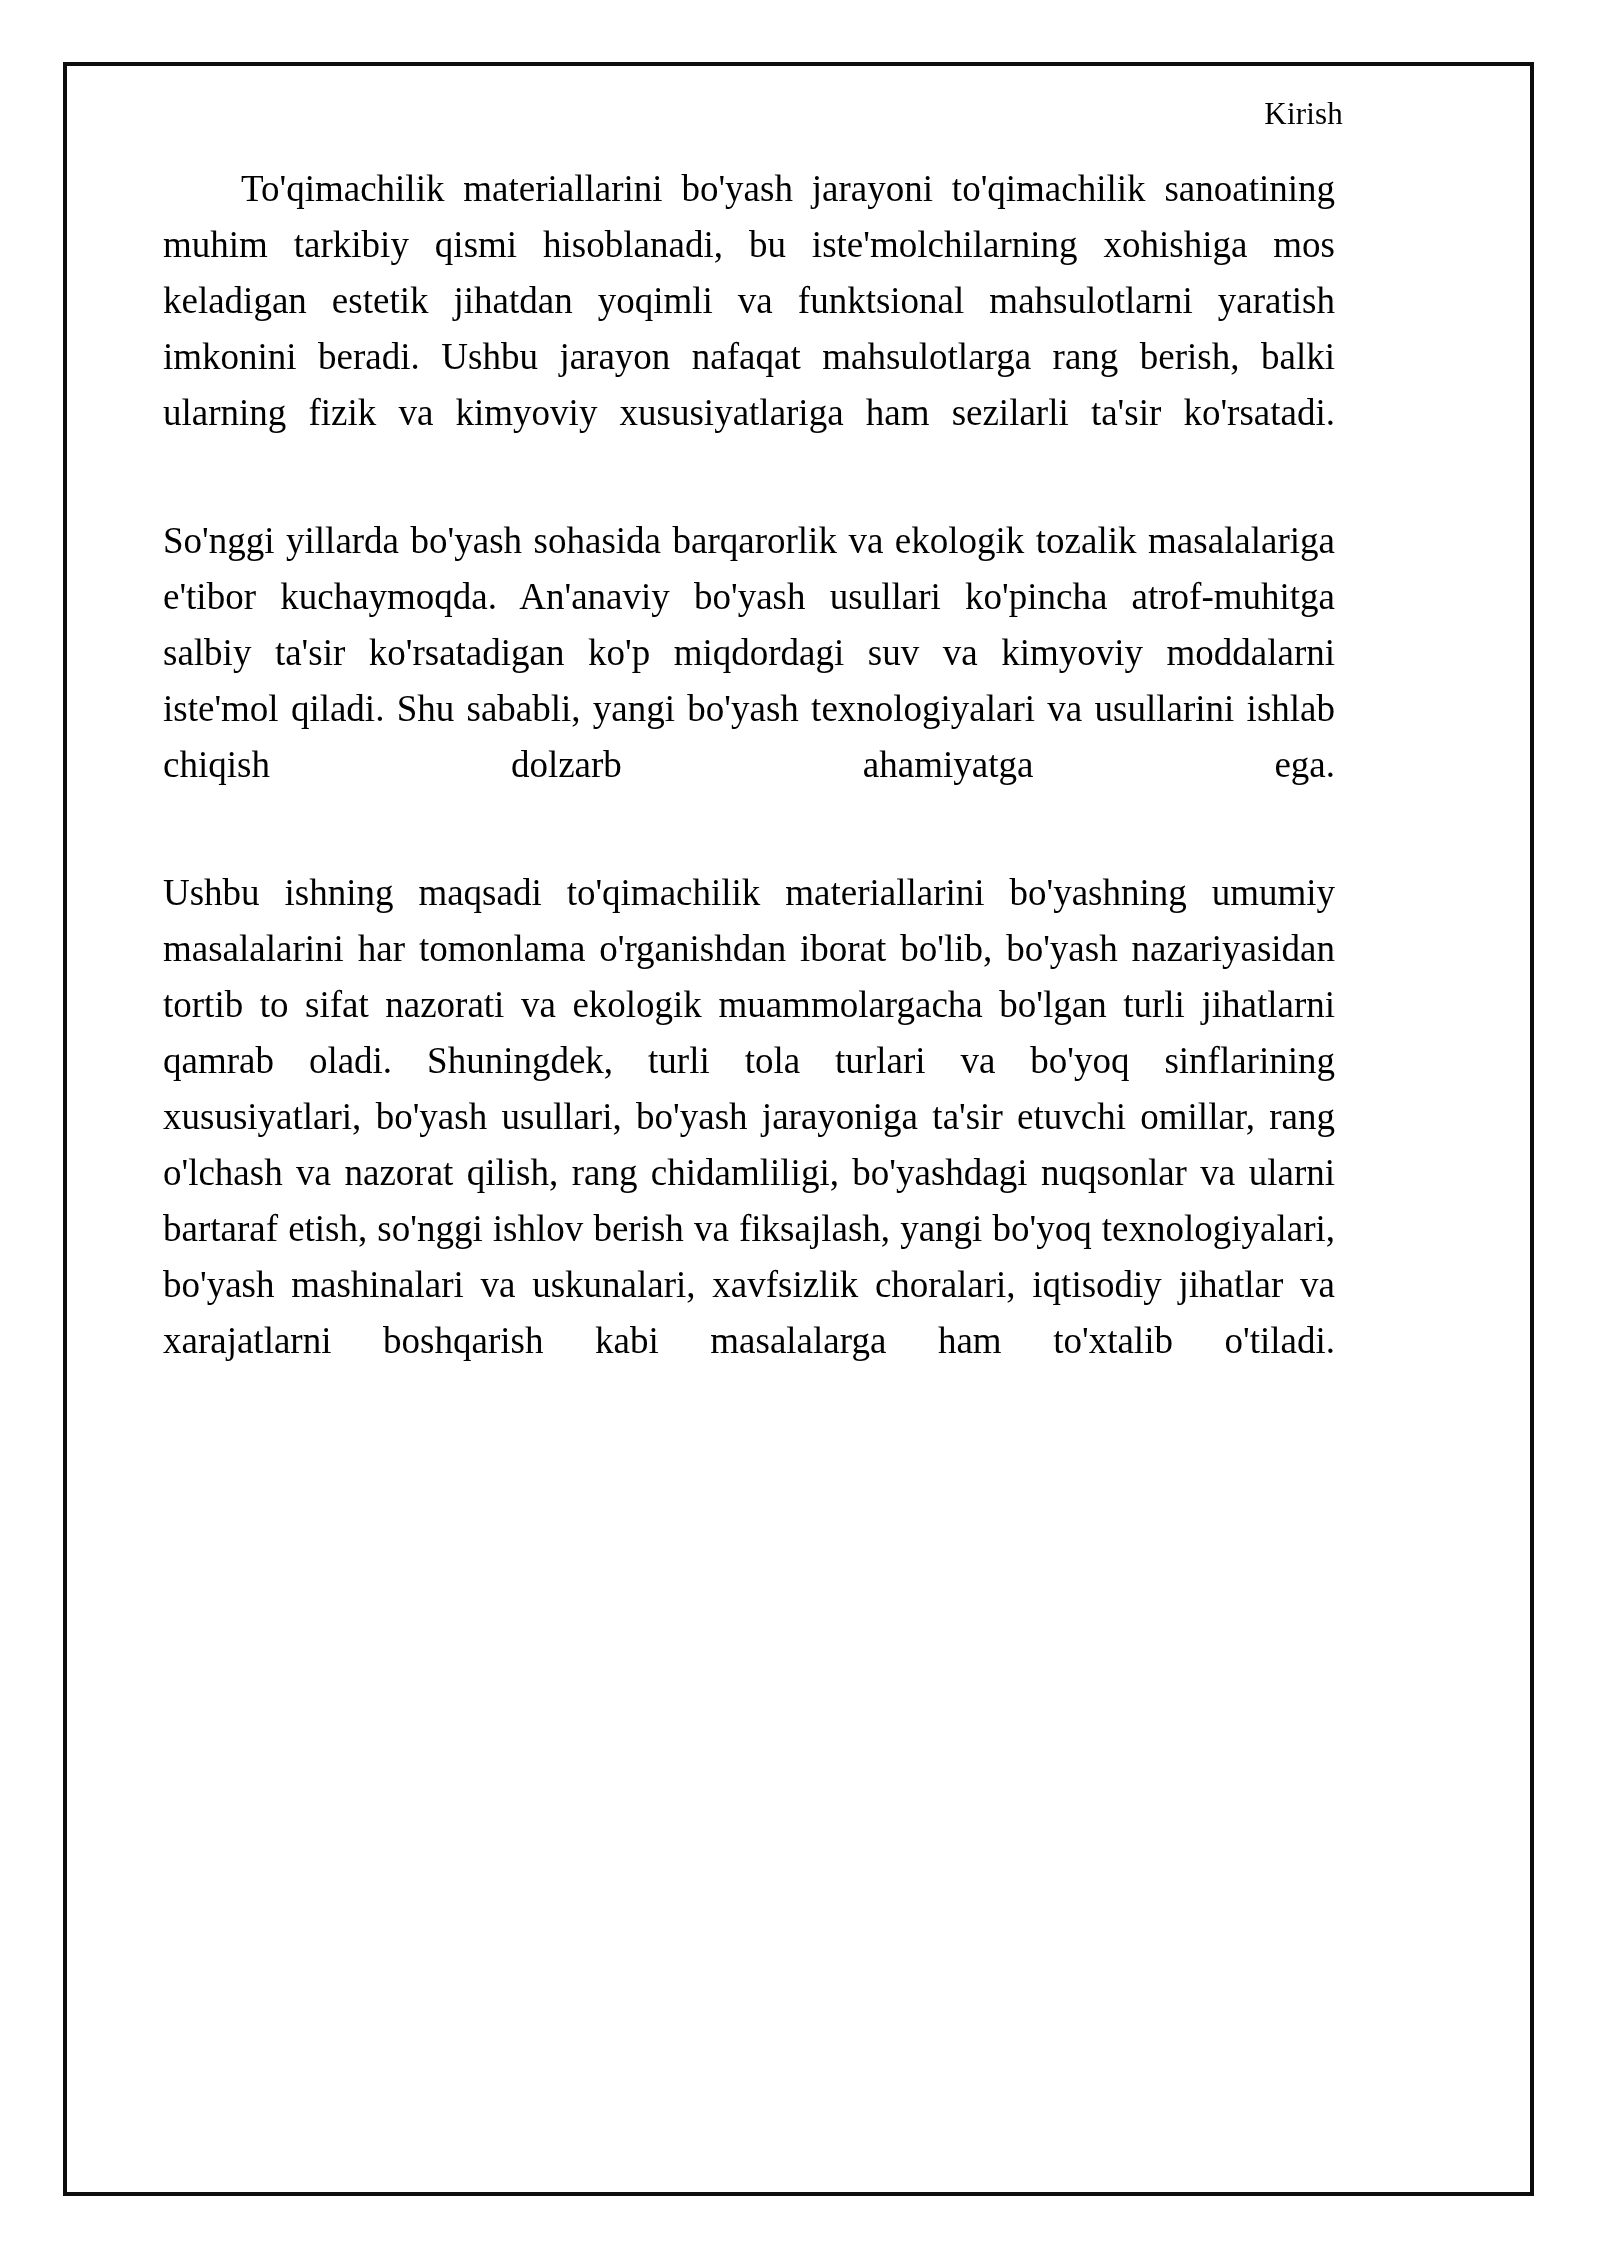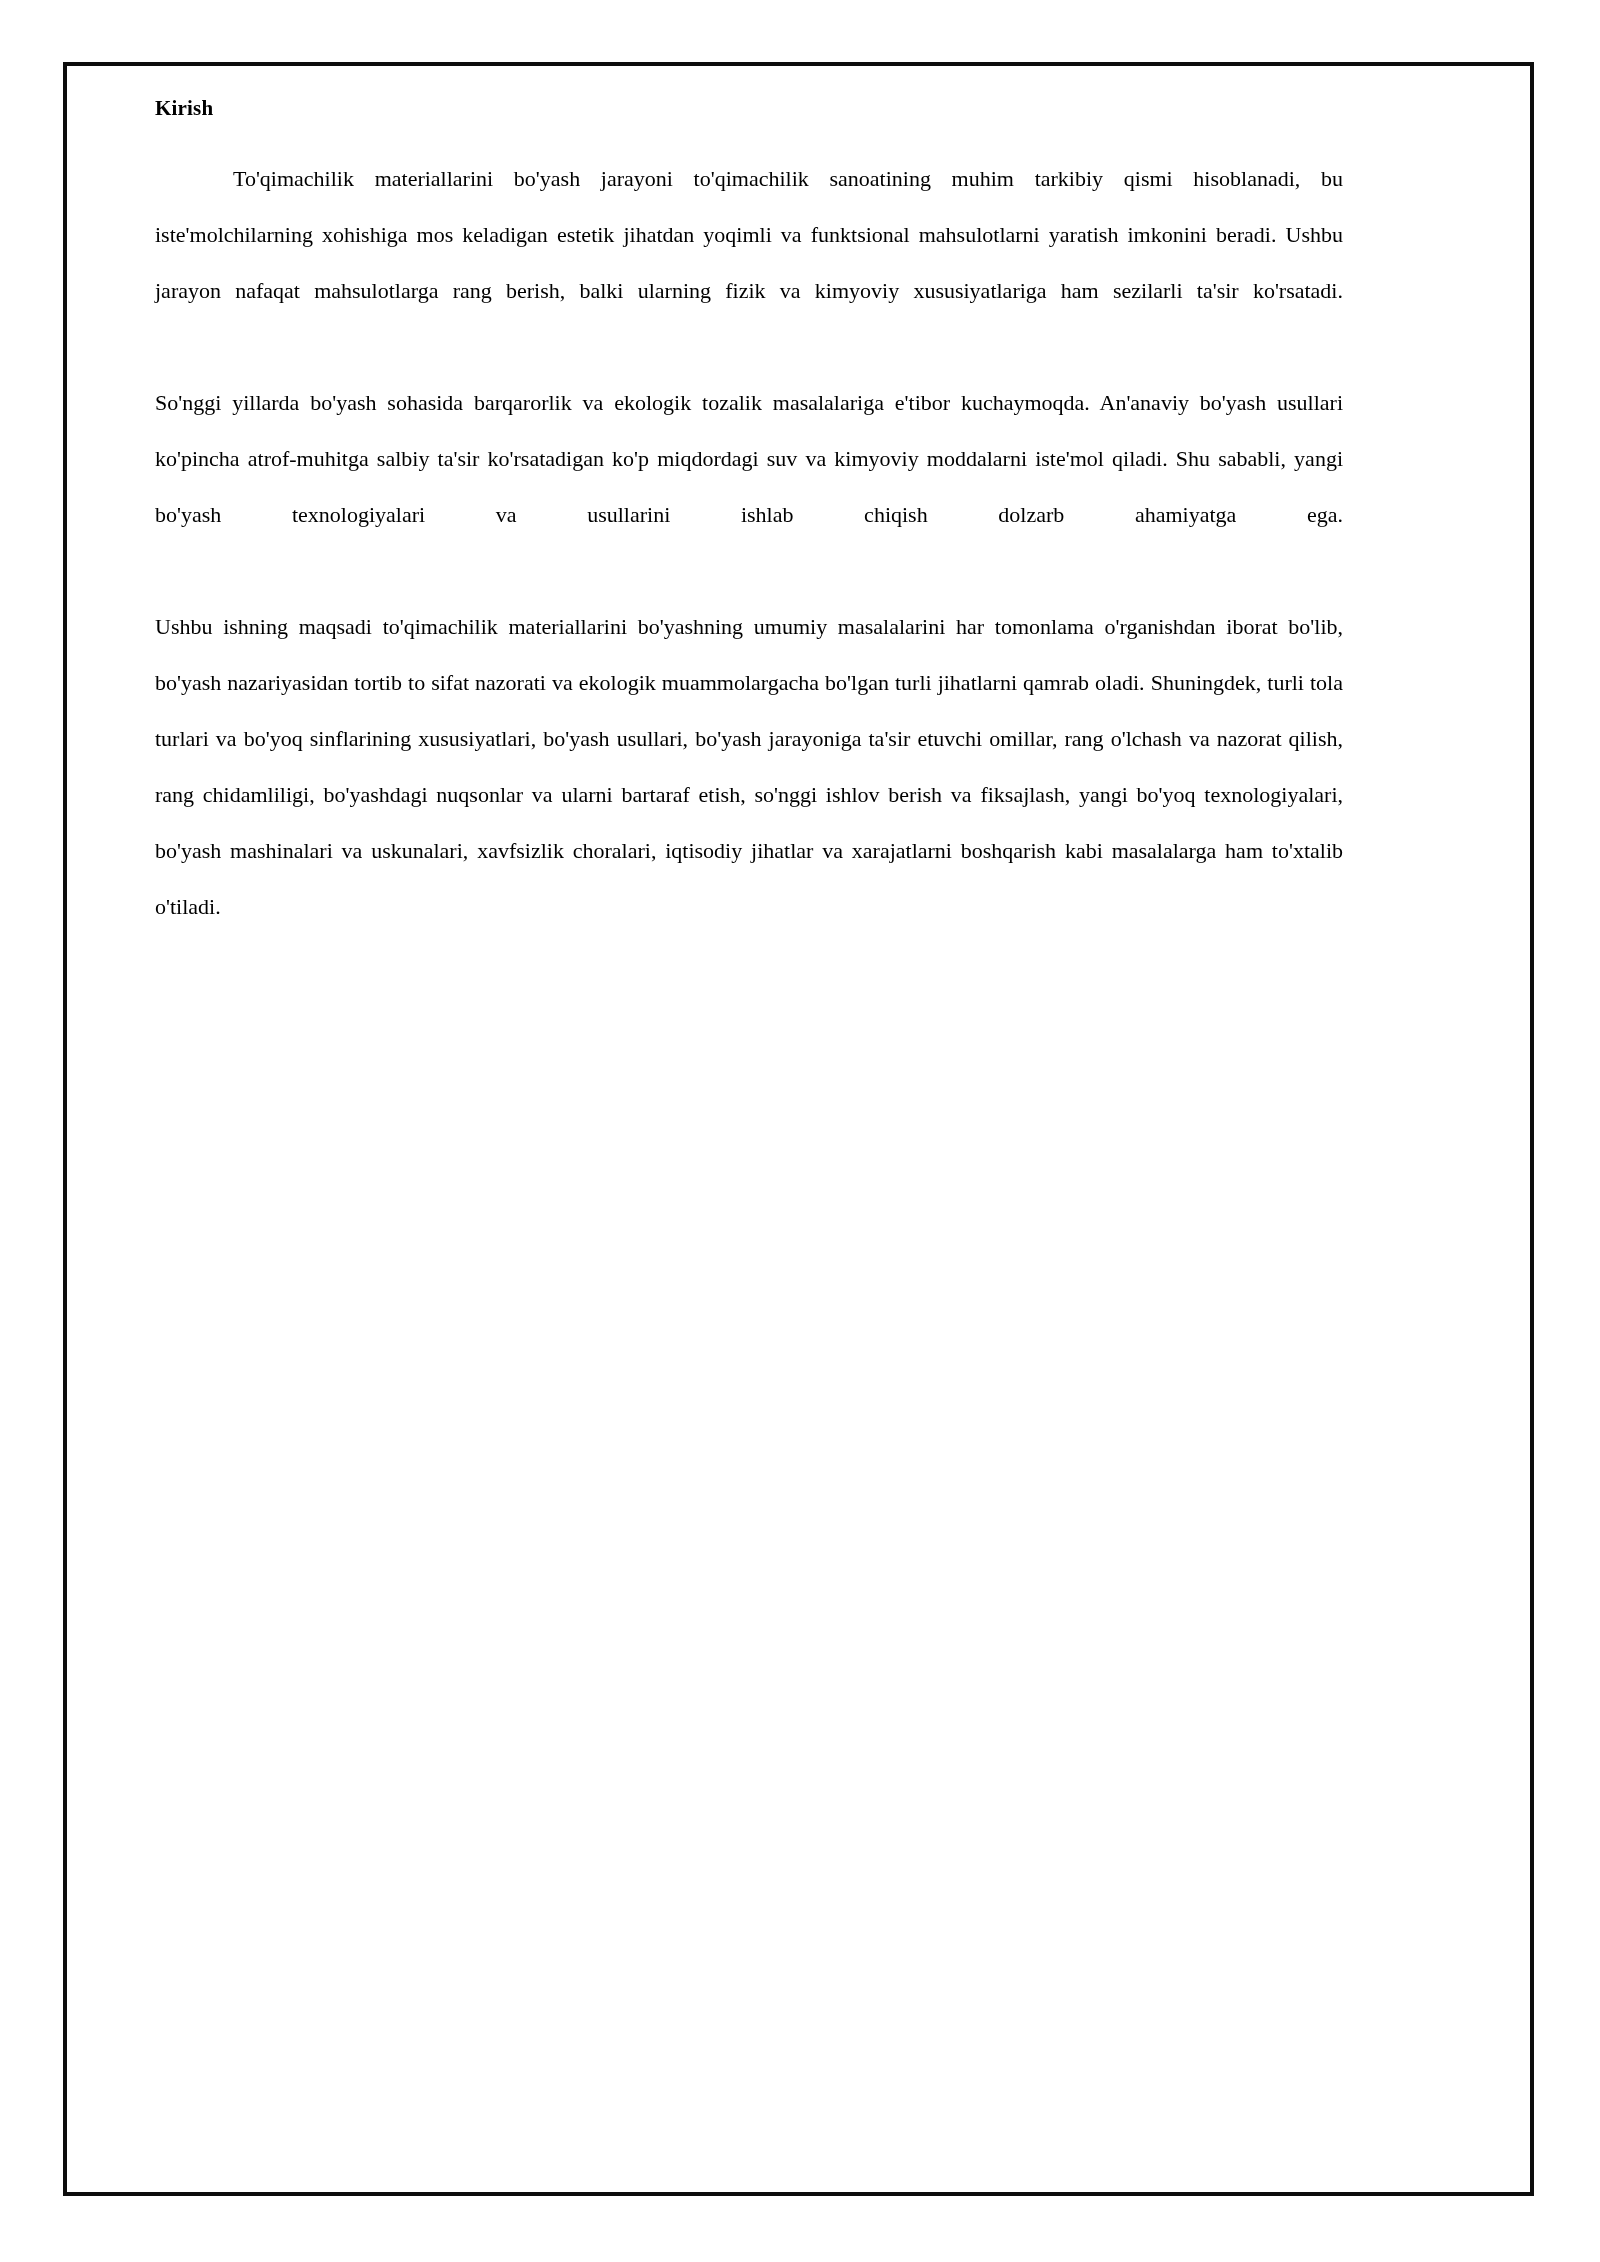--- a/index.html
+++ b/index.html
@@ -27,35 +27,35 @@
   }
 
   .page-inner {
     position: absolute;
     left: 88px;
     top: 32px;
     width: 1188px;
   }
 
   .doc-title {
-    text-align: left;
-    font-weight: bold;
-    font-size: 21px;
+    text-align: right;
+    font-weight: normal;
+    font-size: 31px;
     line-height: 1.0;
     margin: 0 0 0 0;
     padding: 0;
     letter-spacing: 0.2px;
   }
 
   .para {
     text-align: justify;
     text-align-last: justify;
-    font-size: 22px;
+    font-size: 37px;
     line-height: 56px;
-    margin: 0;
+    margin: 8px;
     padding: 0;
     word-spacing: 0.5px;
     hyphens: none;
   }
 
   .para.p1 {
     margin-top: 18px;
     text-indent: 78px;
   }
 

